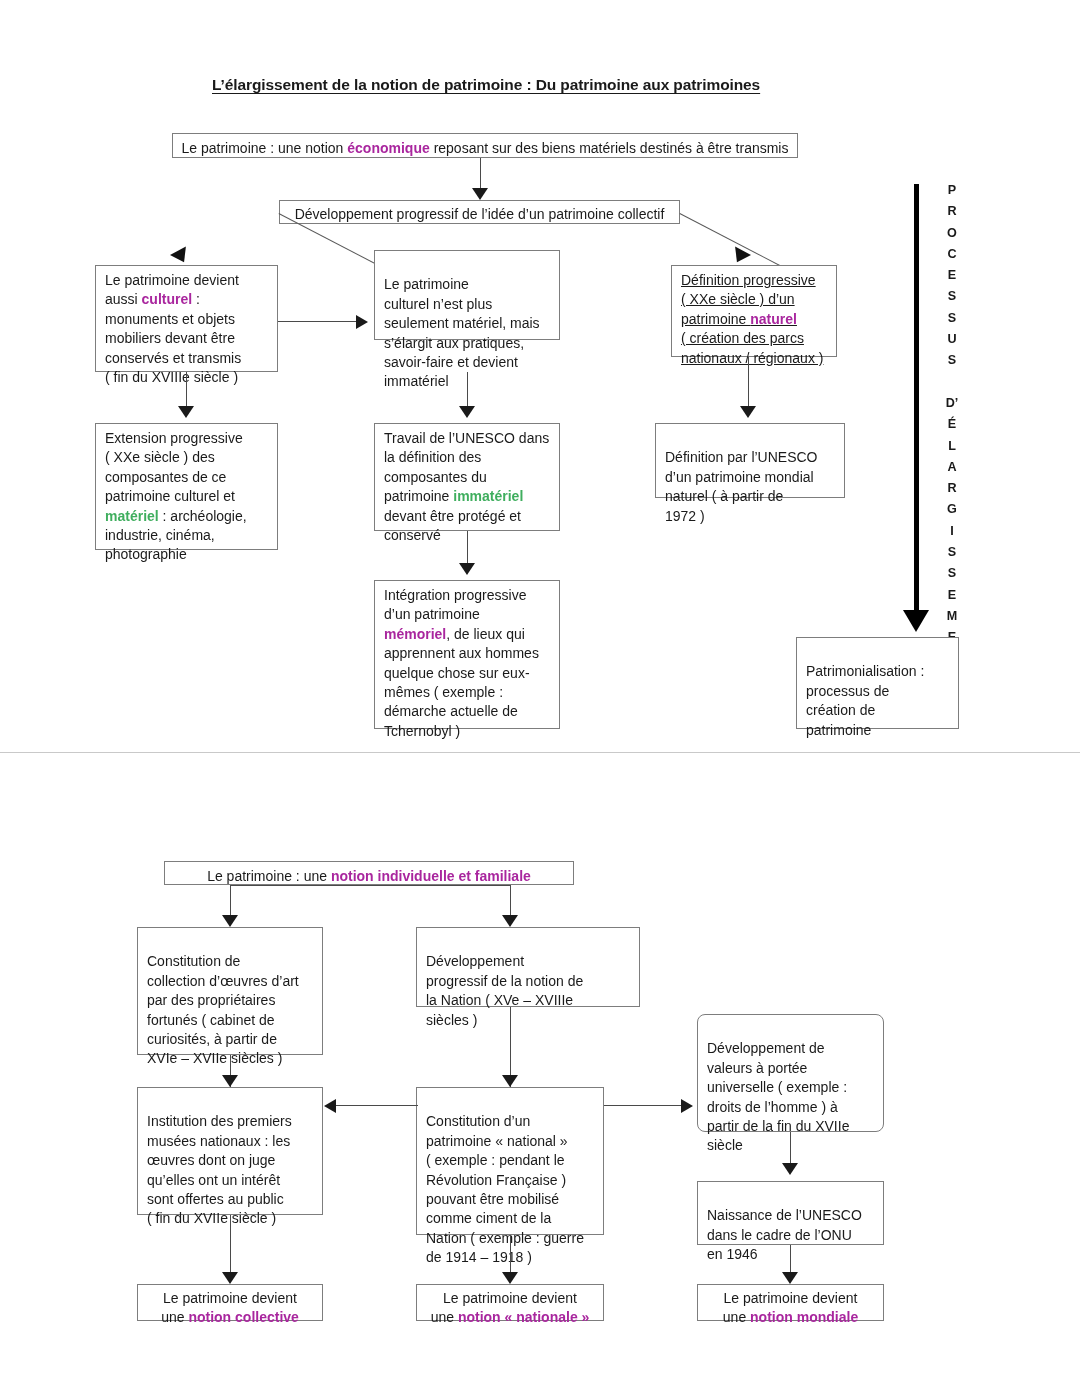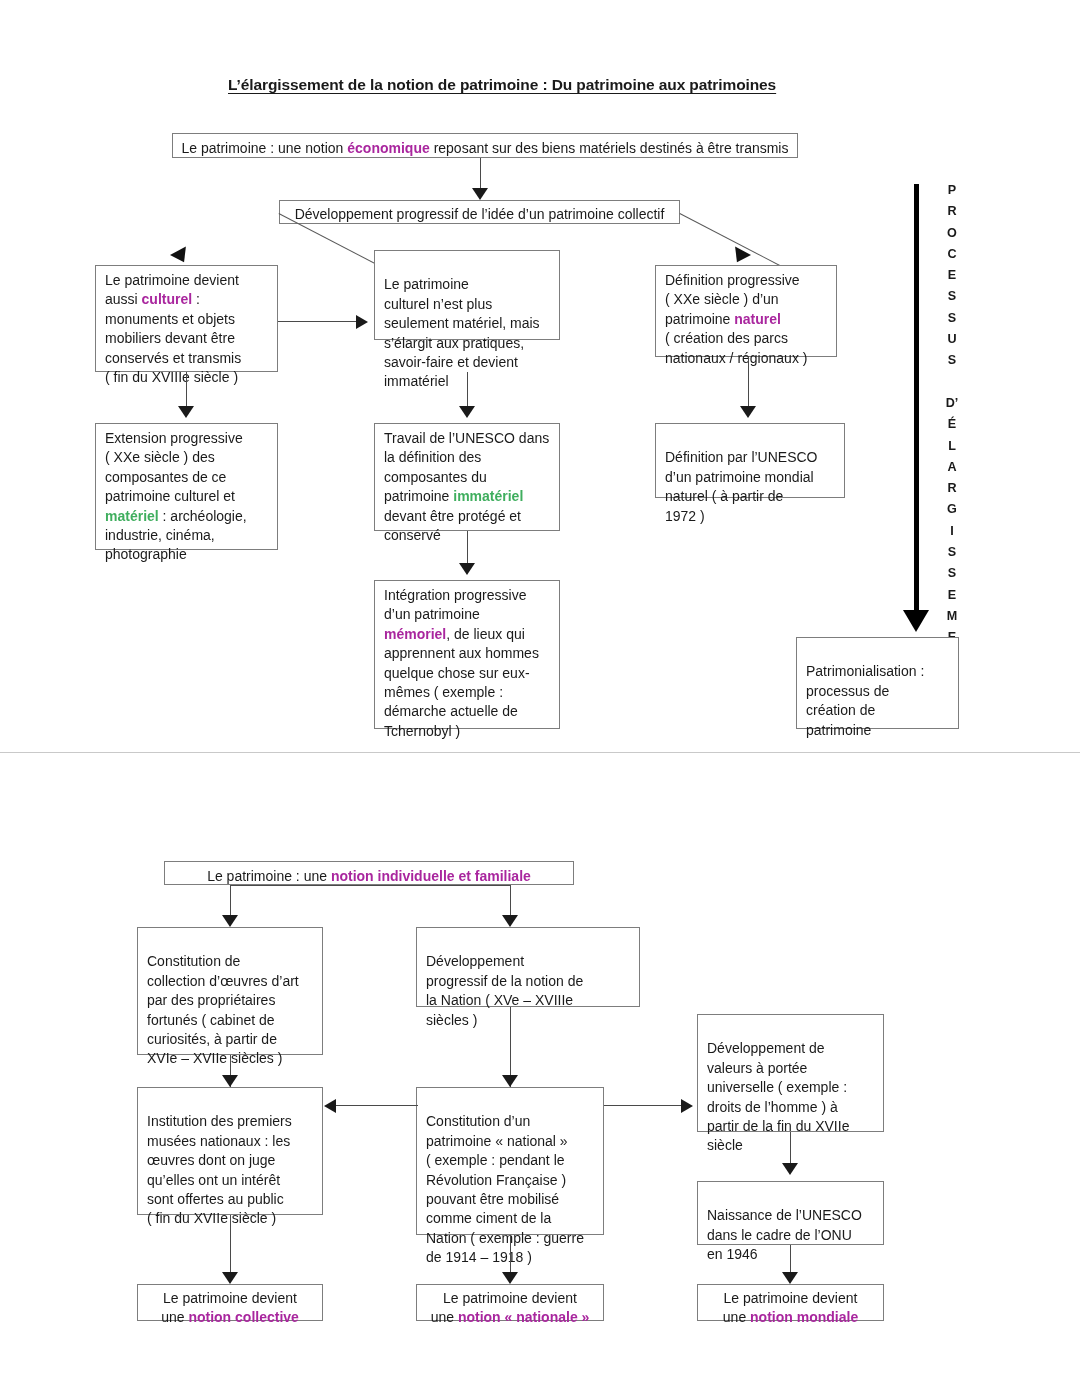--- a/index.html
+++ b/index.html
@@ -73,21 +73,21 @@
     width:26px;
     white-space:pre-line;
   }
   .sep{ position:absolute; height:1px; background:#c9c9c9; }
 </style>
 </head>
 <body>
 
 <div id="page">
 
-  <div class="ttl" style="left:228px;top:76px;">L’élargissement de la notion de patrimoine : Du patrimoine aux patrimoines</div>
+  <div class="ttl" style="left:212px;top:76px;">L’élargissement de la notion de patrimoine : Du patrimoine aux patrimoines</div>
 
   <div class="box banner center" style="left:172px;top:133px;width:626px;height:25px;">
     <span>Le patrimoine : une notion </span><span class="mag">économique</span><span> reposant sur des biens matériels destinés à être transmis</span>
   </div>
 
   <div class="ln vl" style="left:480px;top:158px;height:33px;"></div>
   <div class="ar-d" style="left:472px;top:188px;"></div>
 
   <div class="box center" style="left:279px;top:200px;width:401px;height:24px;">
     <span>Développement progressif de l’idée d’un patrimoine collectif</span>
@@ -113,21 +113,21 @@
 
   <div class="box" style="left:374px;top:250px;width:186px;height:90px;white-space:pre-line;">
     <span>Le patrimoine
 culturel n’est plus
 seulement matériel, mais
 s’élargit aux pratiques,
 savoir-faire et devient
 immatériel</span>
   </div>
 
-  <div class="box" style="left:655px;top:265px;width:182px;height:92px;">
+  <div class="box" style="left:671px;top:265px;width:166px;height:92px;text-decoration:underline;">
     <span style="white-space:pre-line">Définition progressive
 ( XXe siècle ) d’un
 patrimoine </span><span class="mag">naturel</span><span style="white-space:pre-line">
 ( création des parcs
 nationaux / régionaux )</span>
   </div>
 
   <div class="ln vl" style="left:186px;top:372px;height:37px;"></div>
   <div class="ar-d" style="left:178px;top:406px;"></div>
 
@@ -240,21 +240,21 @@
 la Nation ( XVe – XVIIIe
 siècles )</span>
   </div>
 
   <div class="ln vl" style="left:230px;top:1055px;height:33px;"></div>
   <div class="ar-d" style="left:222px;top:1075px;"></div>
 
   <div class="ln vl" style="left:510px;top:1007px;height:81px;"></div>
   <div class="ar-d" style="left:502px;top:1075px;"></div>
 
-  <div class="box" style="left:697px;top:1014px;width:187px;height:118px;white-space:pre-line;">
+  <div class="box" style="left:697px;top:1014px;width:187px;height:118px;white-space:pre-line;border-radius:8px;">
     <span>Développement de
 valeurs à portée
 universelle ( exemple :
 droits de l’homme ) à
 partir de la fin du XVIIe
 siècle</span>
   </div>
 
   <div class="box" style="left:137px;top:1087px;width:186px;height:128px;white-space:pre-line;">
     <span>Institution des premiers

